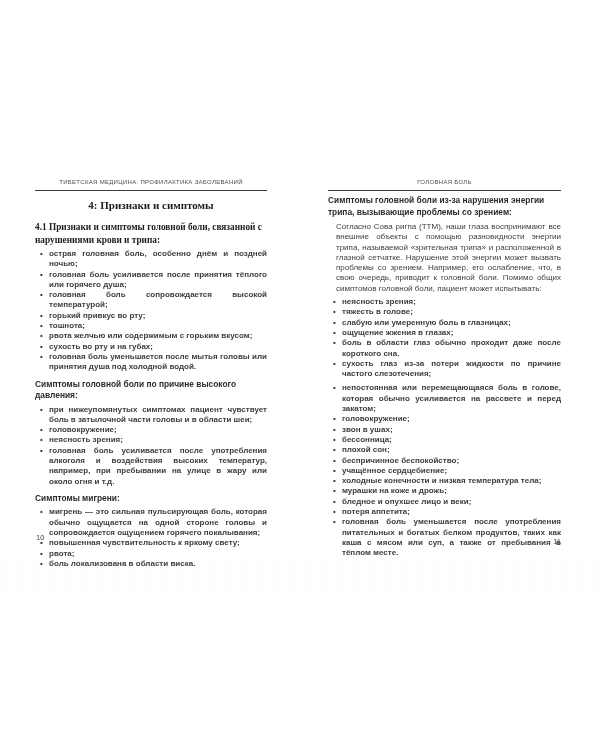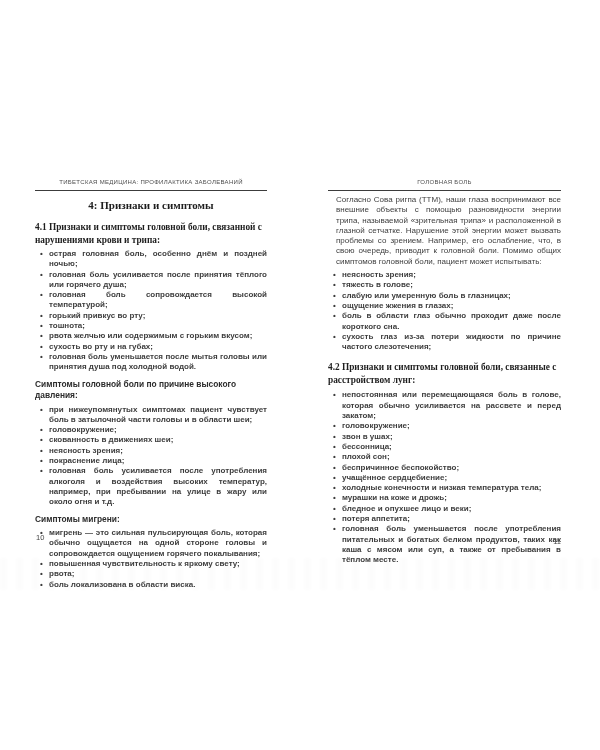--- a/index.html
+++ b/index.html
@@ -89,50 +89,48 @@
         <li>тошнота;</li>
         <li>рвота желчью или содержимым с горьким вкусом;</li>
         <li>сухость во рту и на губах;</li>
         <li>головная боль уменьшается после мытья головы или принятия душа под холодной водой.</li>
       </ul>
 
     <h3 class="sub-heading">Симптомы головной боли по причине высокого давления:</h3>
     <ul class="bullets">
         <li>при нижеупомянутых симптомах пациент чувствует боль в затылочной части головы и в области шеи;</li>
         <li>головокружение;</li>
-        <li>скованность в движениях шеи;</li>
         <li>неясность зрения;</li>
-        <li>покраснение лица;</li>
         <li>головная боль усиливается после употребления алкоголя и воздействия высоких температур, например, при пребывании на улице в жару или около огня и т.д.</li>
       </ul>
 
     <h3 class="sub-heading">Симптомы мигрени:</h3>
     <ul class="bullets">
         <li>мигрень — это сильная пульсирующая боль, которая обычно ощущается на одной стороне головы и сопровождается ощущением горячего покалывания;</li>
         <li>повышенная чувствительность к яркому свету;</li>
         <li>рвота;</li>
         <li>боль локализована в области виска.</li>
       </ul>
   </section>
 
   <section class="page right">
     <div class="running-head">ГОЛОВНАЯ БОЛЬ</div>
     <div class="head-rule"></div>
 
+    <h3 class="sub-heading" style="margin-top:4px;">Симптомы головной боли из-за нарушения энергии трипа, вызывающие проблемы со зрением:</h3>
     <p class="body-par">Согласно Сова ригпа (ТТМ), наши глаза воспринимают все внешние объекты с помощью разновидности энергии трипа, называемой «зрительная трипа» и расположенной в глазной сетчатке. Нарушение этой энергии может вызвать проблемы со зрением. Например, его ослабление, что, в свою очередь, приводит к головной боли. Помимо общих симптомов головной боли, пациент может испытывать:</p>
     <ul class="bullets">
         <li>неясность зрения;</li>
         <li>тяжесть в голове;</li>
         <li>слабую или умеренную боль в глазницах;</li>
         <li>ощущение жжения в глазах;</li>
         <li>боль в области глаз обычно проходит даже после короткого сна.</li>
         <li>сухость глаз из-за потери жидкости по причине частого слезотечения;</li>
       </ul>
 
-    <h2 class="section-heading">4.2 Признаки и симптомы головной боли, связанные с расстройством лунг:</h2>
     <ul class="bullets" style="margin-top:4px;">
         <li>непостоянная или перемещающаяся боль в голове, которая обычно усиливается на рассвете и перед закатом;</li>
         <li>головокружение;</li>
         <li>звон в ушах;</li>
         <li>бессонница;</li>
         <li>плохой сон;</li>
         <li>беспричинное беспокойство;</li>
         <li>учащённое сердцебиение;</li>
         <li>холодные конечности и низкая температура тела;</li>
         <li>мурашки на коже и дрожь;</li>

